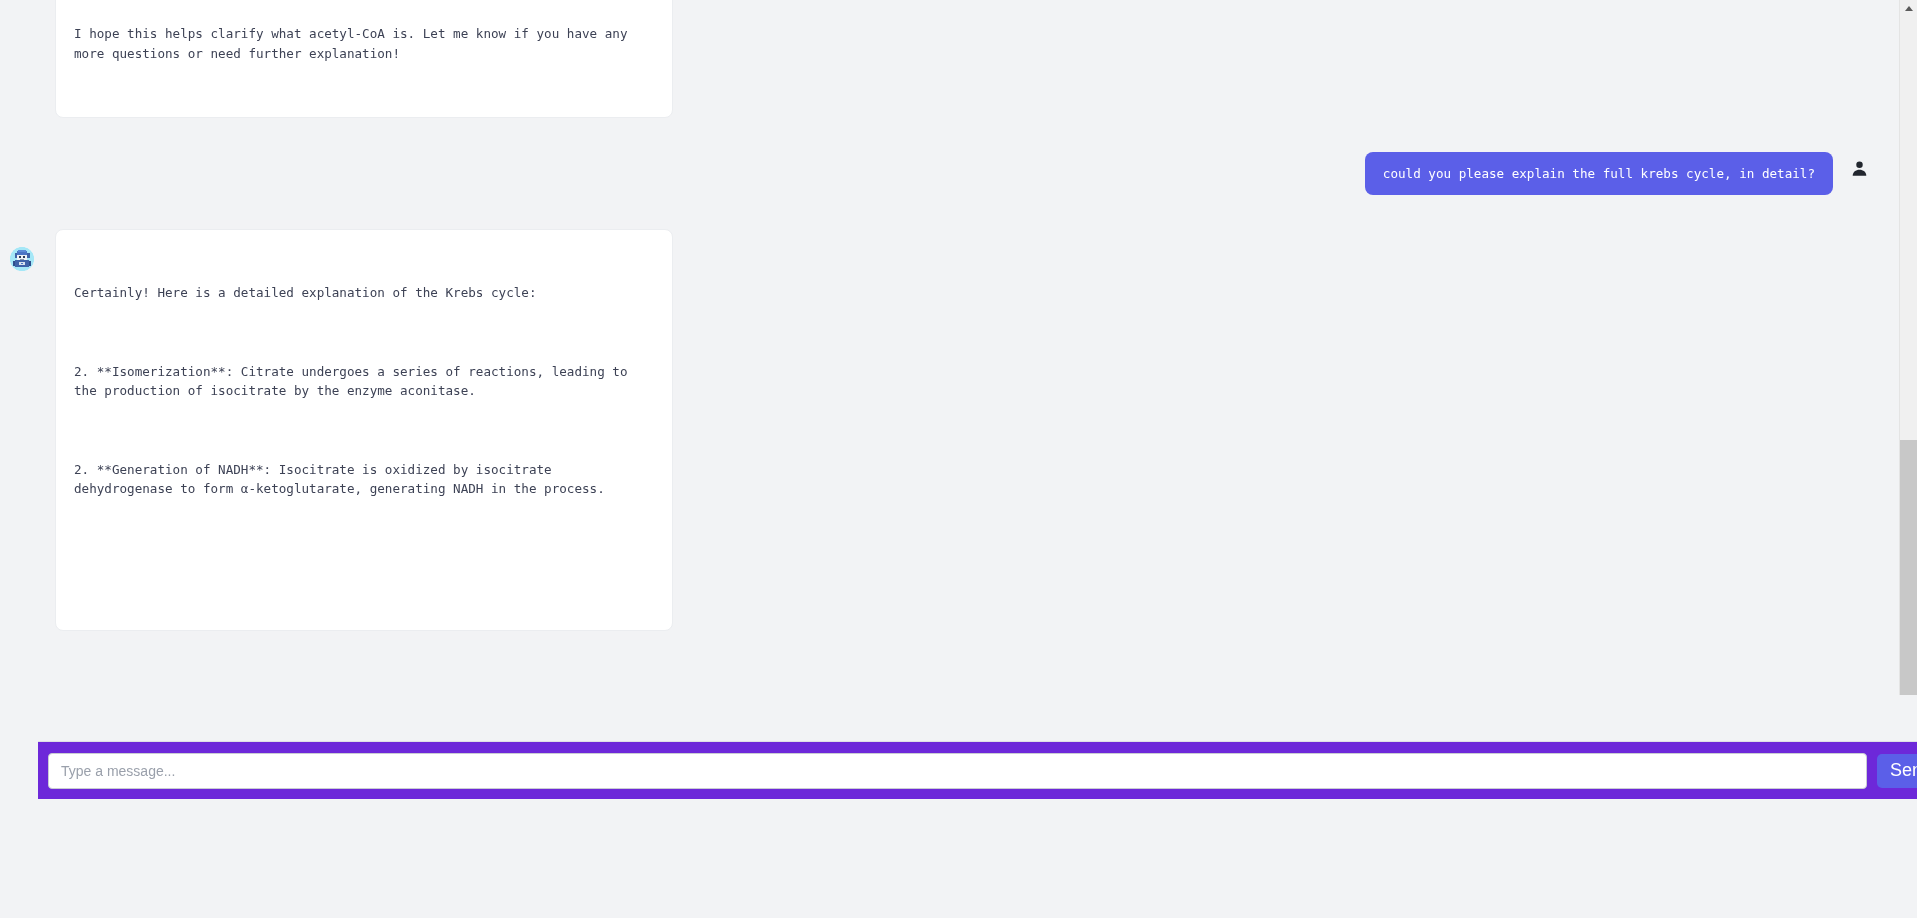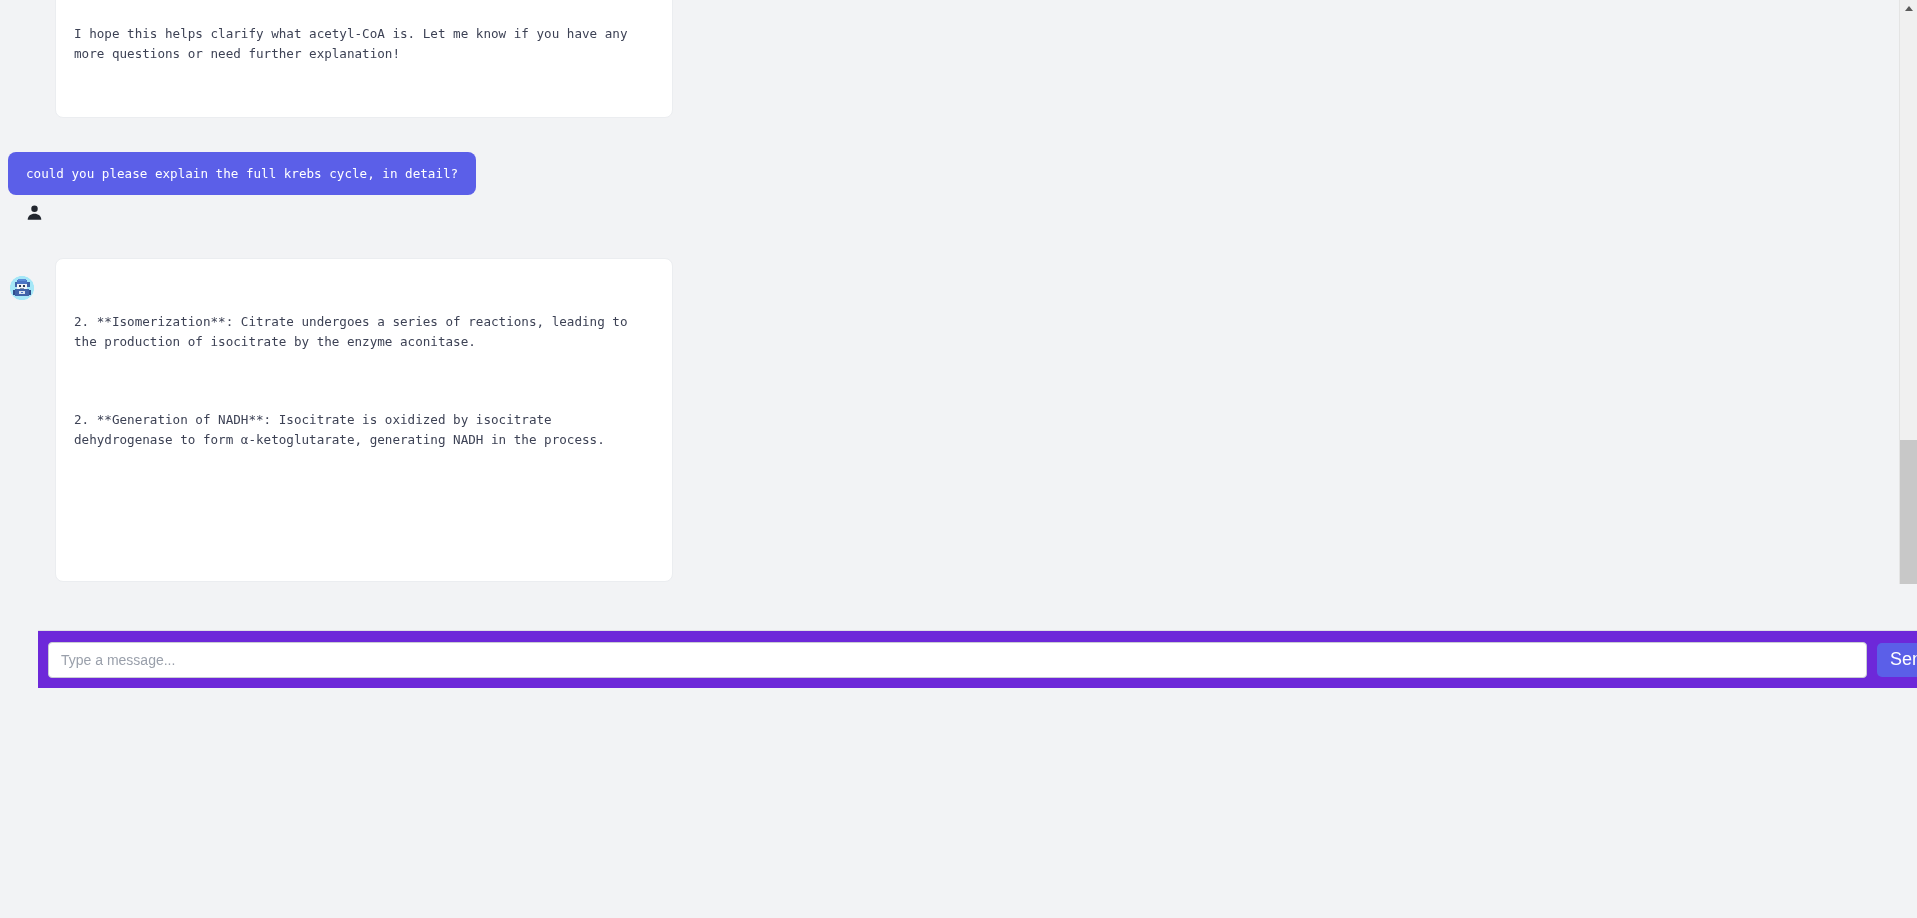--- a/index.html
+++ b/index.html
@@ -6,21 +6,21 @@
   html, body {
     width: 1917px;
     height: 918px;
     overflow: hidden;
     background: #f2f3f5;
     font-family: "Liberation Sans", sans-serif;
   }
   .app {
     position: relative;
     width: 1917px;
-    height: 688px;
+    height: 799px;
     background: #f2f3f5;
     display: flex;
     flex-direction: column;
     gap: 46px;
   }
 
   
   .messages {
     position: relative;
     flex: 1 1 auto;
@@ -37,21 +37,21 @@
   }
 
   .row {
     display: flex;
     align-items: flex-start;
     width: 1893px;
     padding: 0 22px 0 8px;
     margin-bottom: 34px;
   }
   .row.bot { justify-content: flex-start; }
-  .row.user { justify-content: flex-end; flex-direction: column; }
+  .row.user { justify-content: flex-end; }
 
   
   .avatar {
     flex: 0 0 auto;
     width: 24px;
     height: 24px;
     border-radius: 50%;
     margin-top: 18px;
     overflow: hidden;
     display: block;
@@ -209,20 +209,21 @@
 
             <rect x="5.4" y="13.4" width="13.2" height="6.4" fill="#3f63a8"></rect>
             <rect x="9.0" y="14.6" width="6.0" height="3.6" fill="#d8e2ee"></rect>
             <rect x="10.6" y="15.8" width="2.8" height="1.4" fill="#4a74c4"></rect>
 
             <rect x="3.4" y="14.2" width="2.0" height="4.4" fill="#2f4e8c"></rect>
             <rect x="18.6" y="14.2" width="2.0" height="4.4" fill="#2f4e8c"></rect>
           </svg>
         </span>
         <div class="bubble bot">
+          <p>Certainly! Here is a detailed explanation of the Krebs cycle:</p>
           <p>2. **Isomerization**: Citrate undergoes a series of reactions, leading to the production of isocitrate by the enzyme aconitase.</p>
           <p>2. **Generation of NADH**: Isocitrate is oxidized by isocitrate dehydrogenase to form α-ketoglutarate, generating NADH in the process.</p>
           
           
           
           
         </div>
       </div>
 
     </div>

